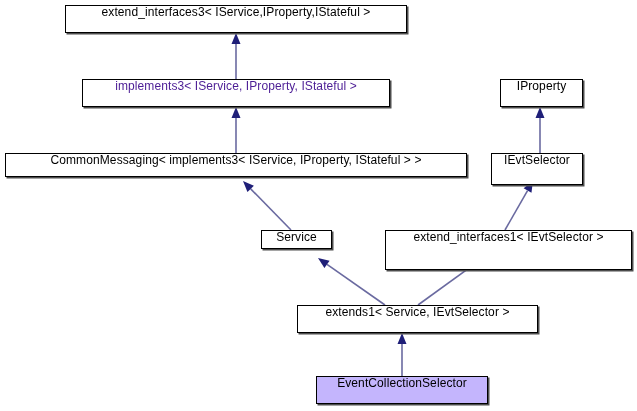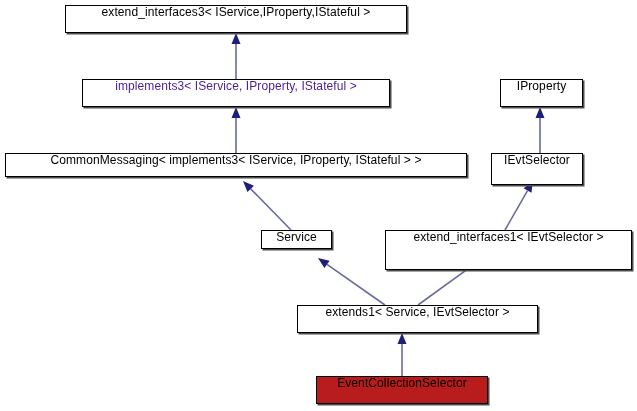--- a/index.html
+++ b/index.html
@@ -105,17 +105,17 @@
       </div>
       <div class="node" style="left: 261px; top: 230px; width: 71px; height: 19px; background: rgb(255, 255, 255); border-color: rgb(0, 0, 0); color: rgb(0, 0, 0); box-shadow: rgb(77, 77, 77) 1.5px 1.5px 0px 0px;">
         <span class="node-label">Service</span>
       </div>
       <div class="node" style="left: 385px; top: 230px; width: 247px; height: 40px; background: rgb(255, 255, 255); border-color: rgb(0, 0, 0); color: rgb(0, 0, 0); box-shadow: rgb(77, 77, 77) 1.5px 1.5px 0px 0px;">
         <span class="node-label">extend_interfaces1&lt; IEvtSelector &gt;</span>
       </div>
       <div class="node" style="left: 281px; top: 305px; width: 241px; height: 28px; background: rgb(255, 255, 255); border-color: rgb(0, 0, 0); color: rgb(0, 0, 0); box-shadow: rgb(77, 77, 77) 1.5px 1.5px 0px 0px; margin-left: 16px;">
         <span class="node-label">extends1&lt; Service, IEvtSelector &gt;</span>
       </div>
-      <div class="node highlighted" style="left: 316px; top: 376px; width: 172px; height: 28px; background: #b91c1c; border-color: rgb(0, 0, 0); color: rgb(0, 0, 0); box-shadow: rgb(77, 77, 77) 1.5px 1.5px 0px 0px;">
+      <div class="node highlighted" style="left: 316px; top: 376px; width: 172px; height: 28px; background: #c4b5fd; border-color: rgb(0, 0, 0); color: rgb(0, 0, 0); box-shadow: rgb(77, 77, 77) 1.5px 1.5px 0px 0px;">
         <span class="node-label">EventCollectionSelector</span>
       </div>
     </div>
 </div>
 
 </body></html>

